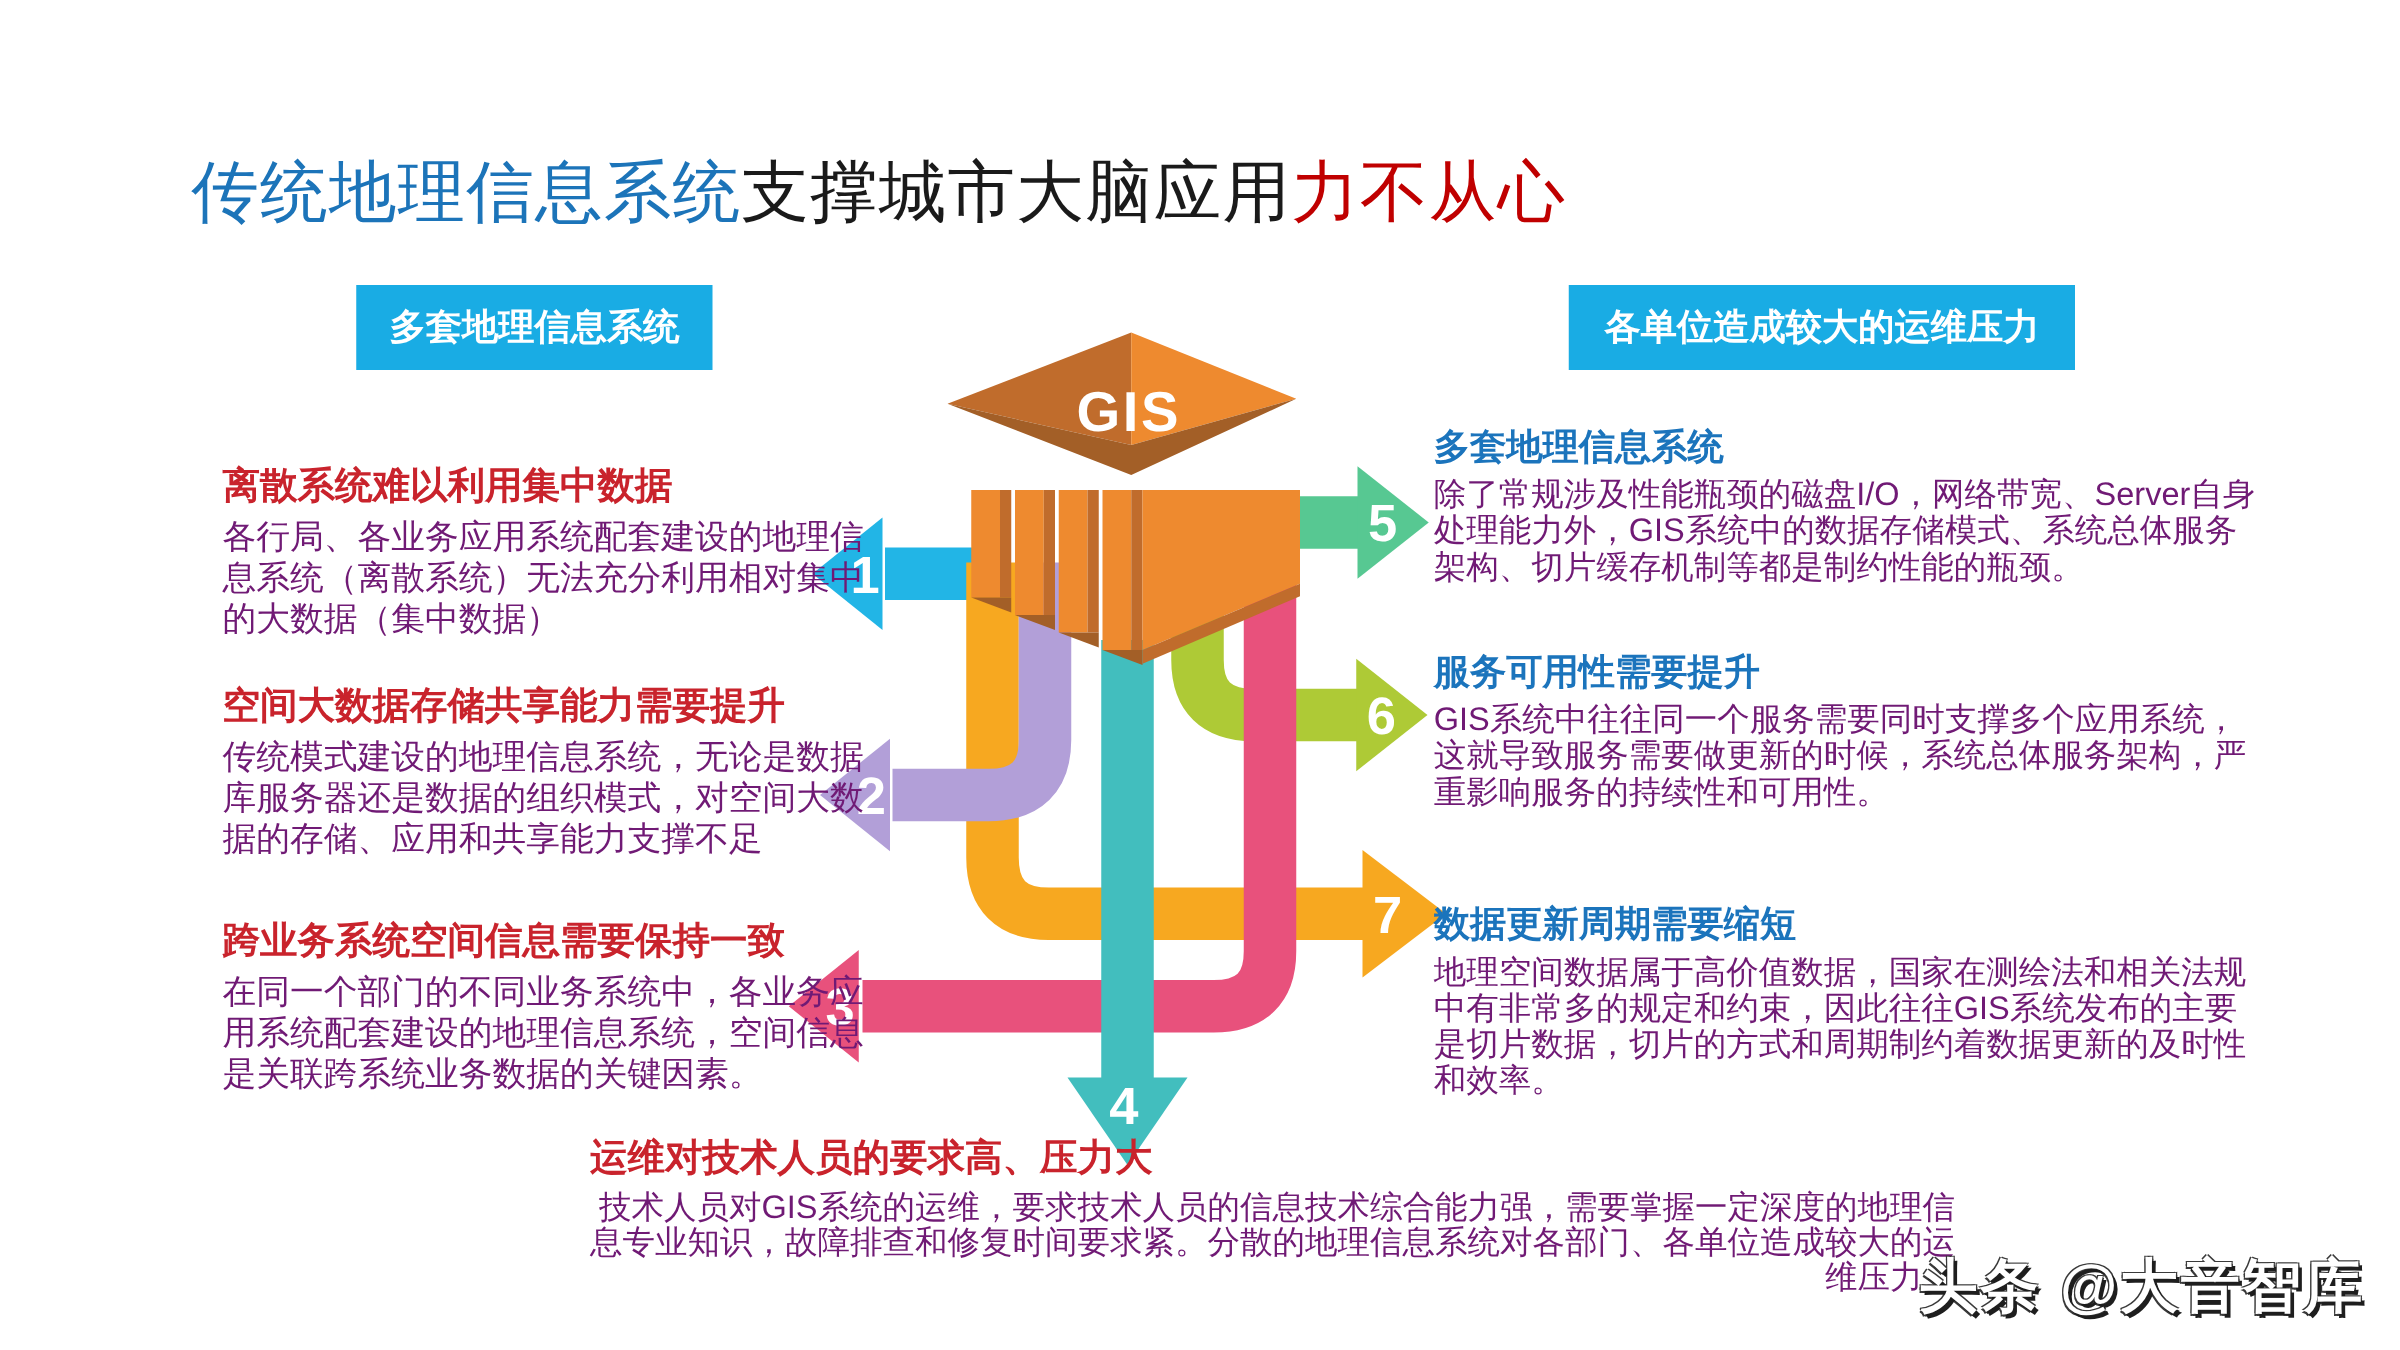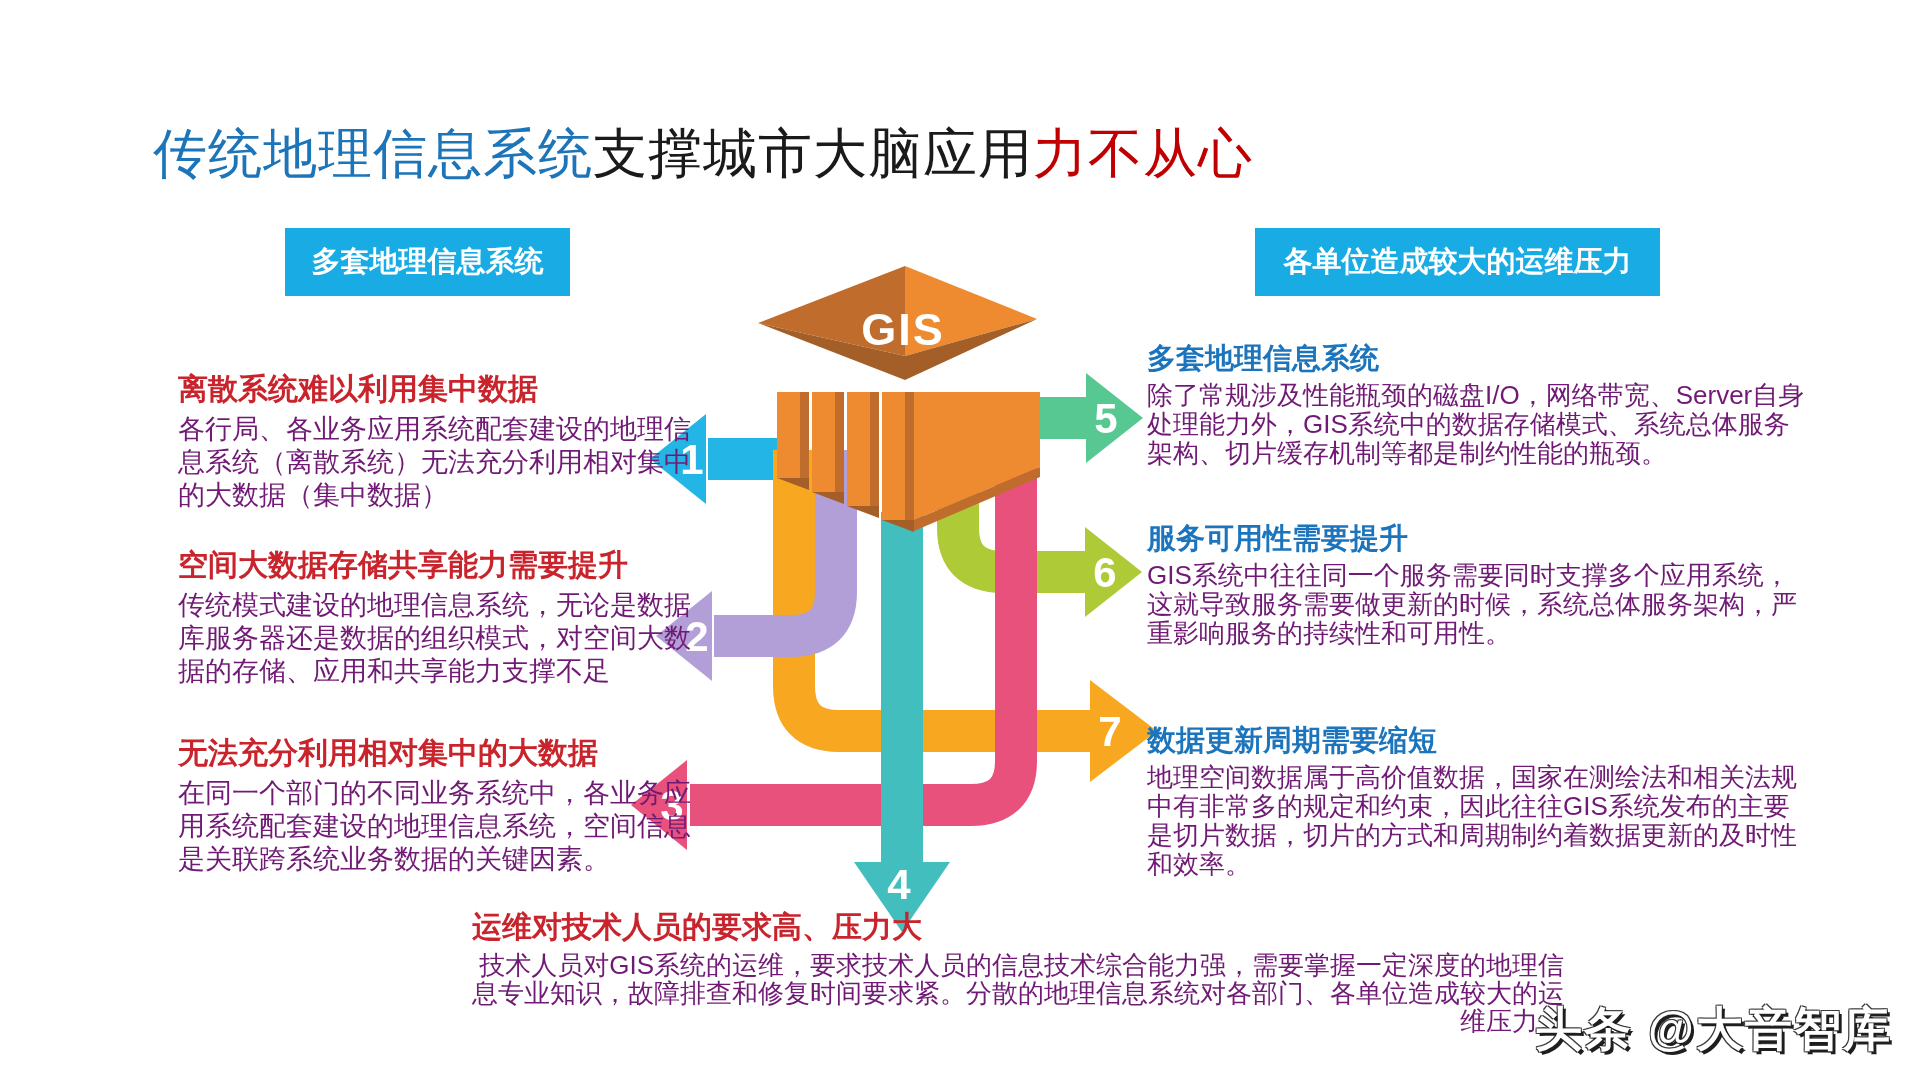--- a/index.html
+++ b/index.html
@@ -150,21 +150,21 @@
 
 <div class="blk lblk" id="blk1">
   <h3 class="red-title">离散系统难以利用集中数据</h3>
   <p>各行局、各业务应用系统配套建设的地理信息系统（离散系统）无法充分利用相对集中的大数据（集中数据）</p>
 </div>
 <div class="blk lblk" id="blk2">
   <h3 class="red-title">空间大数据存储共享能力需要提升</h3>
   <p>传统模式建设的地理信息系统，无论是数据库服务器还是数据的组织模式，对空间大数据的存储、应用和共享能力支撑不足</p>
 </div>
 <div class="blk lblk" id="blk3">
-  <h3 class="red-title">无法充分利用相对集中的大数据</h3>
+  <h3 class="red-title">跨业务系统空间信息需要保持一致</h3>
   <p>在同一个部门的不同业务系统中，各业务应用系统配套建设的地理信息系统，空间信息是关联跨系统业务数据的关键因素。</p>
 </div>
 
 <div class="blk" id="blk4">
   <h3 class="red-title">运维对技术人员的要求高、压力大</h3>
   <p>技术人员对GIS系统的运维，要求技术人员的信息技术综合能力强，需要掌握一定深度的地理信息专业知识，故障排查和修复时间要求紧。分散的地理信息系统对各部门、各单位造成较大的运维压力。</p>
 </div>
 
 <div class="blk rblk" id="blk5">
   <h3 class="blue-title">多套地理信息系统</h3>

